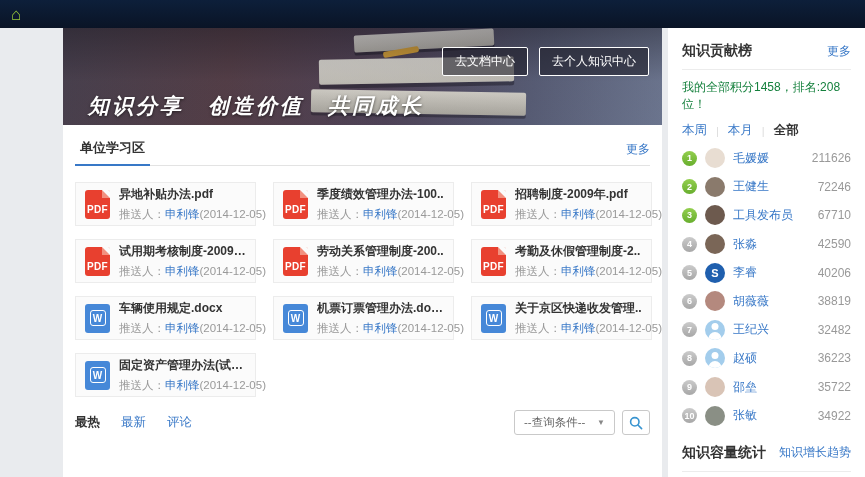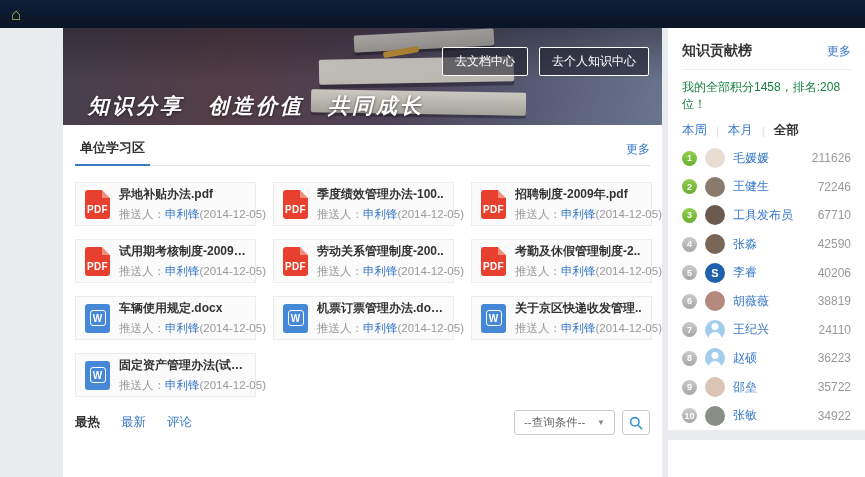--- a/index.html
+++ b/index.html
@@ -291,21 +291,21 @@
       <div class="rrow">
         <span class="badge gray">6</span>
         <span class="avatar" style="background: rgb(180, 137, 126);"></span>
         <span class="rname">胡薇薇</span>
         <span class="rscore">38819</span>
       </div>
       <div class="rrow">
         <span class="badge gray">7</span>
         <span class="avatar ph" style="background: rgb(163, 205, 236);"></span>
         <span class="rname">王纪兴</span>
-        <span class="rscore">24110</span>
+        <span class="rscore">32482</span>
       </div>
       <div class="rrow">
         <span class="badge gray">8</span>
         <span class="avatar ph" style="background: rgb(163, 205, 236);"></span>
         <span class="rname">赵硕</span>
         <span class="rscore">36223</span>
       </div>
       <div class="rrow">
         <span class="badge gray">9</span>
         <span class="avatar" style="background: rgb(217, 196, 182);"></span>
@@ -316,20 +316,24 @@
         <span class="badge gray">10</span>
         <span class="avatar" style="background: rgb(138, 143, 133);"></span>
         <span class="rname">张敏</span>
         <span class="rscore">34922</span>
       </div>
     </div>
 
     <div class="sgap"></div>
 
     <div class="panel grow">
+      <div class="p-head">
+        <span class="p-title">知识容量统计</span>
+        <a class="trend-link">知识增长趋势</a>
+      </div>
       <div class="cap-line">
         
         
         
       </div>
     </div>
 
   </aside>
 </div>
 

